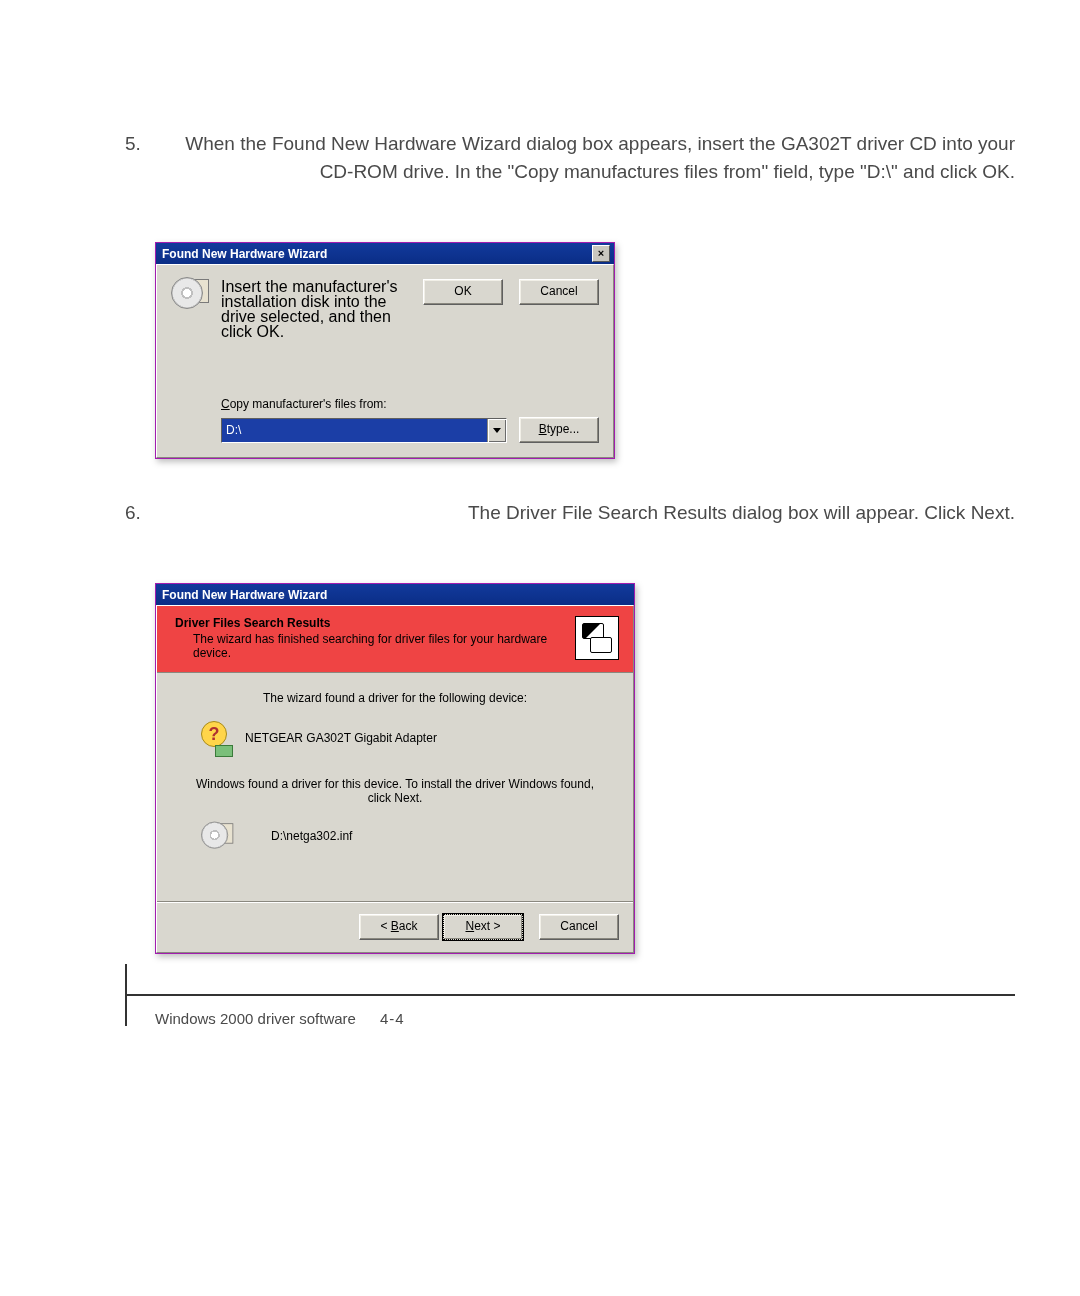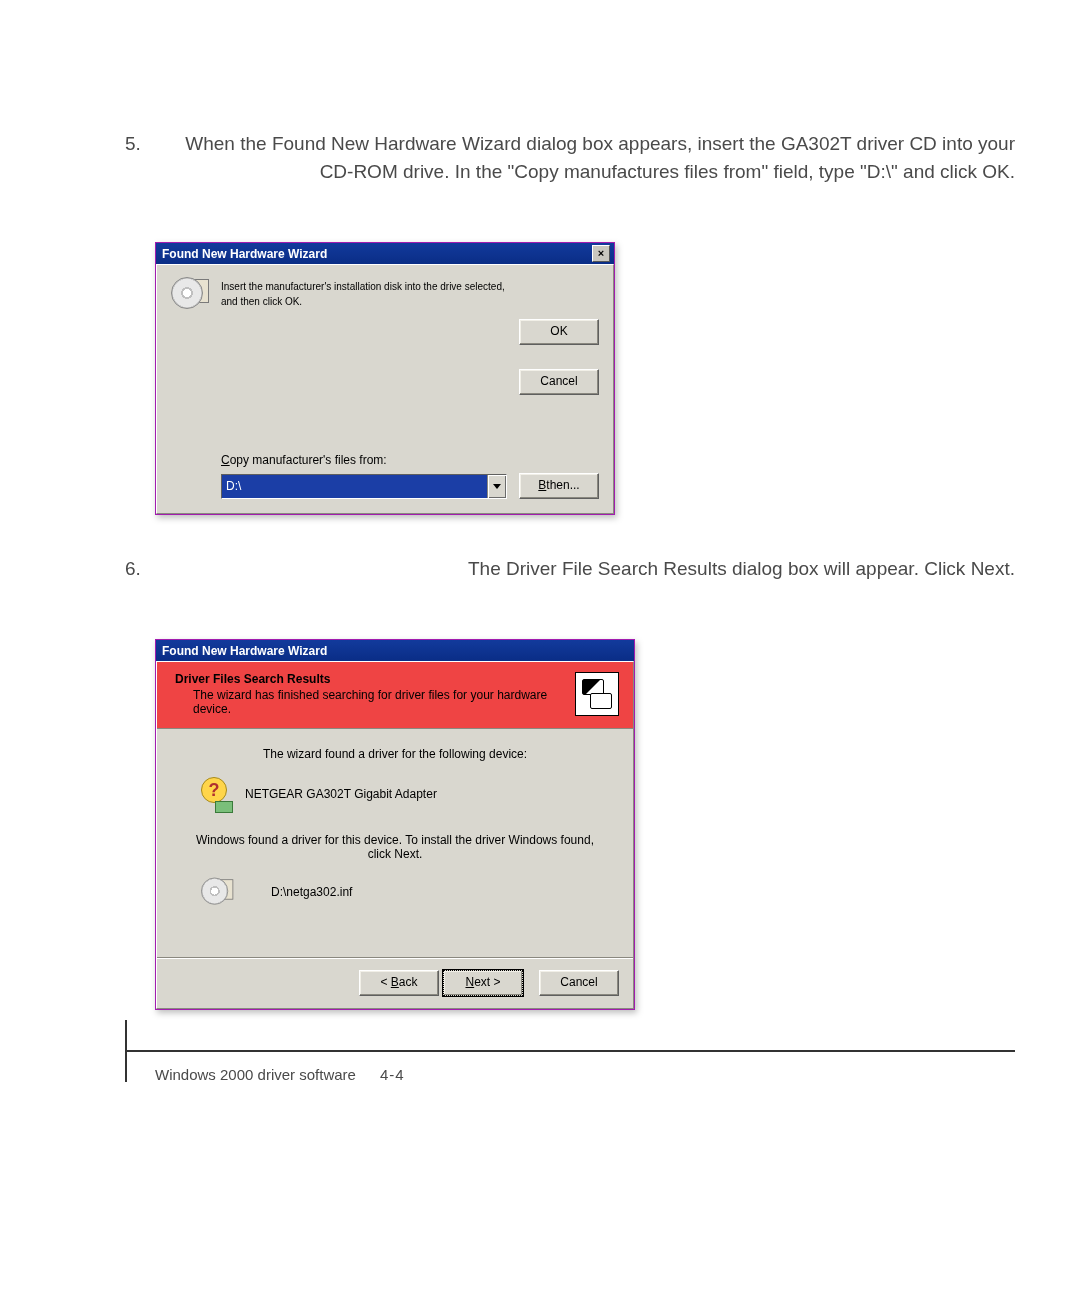--- a/index.html
+++ b/index.html
@@ -95,26 +95,26 @@
   .cd-icon .box {
     position: absolute; right: 0; top: 0; width: 22px; height: 22px;
     background: #e8e2d0; border: 1px solid #7a7a7a;
   }
   .cd-icon .box::after {
     content: ""; position: absolute; left: 3px; top: 3px; width: 10px; height: 3px; background: #5a5a5a;
   }
   .d1-msg {
     flex: 1;
     color: #000;
-    font-size: 10px;
+    font-size: 16px;
     line-height: 15px;
     padding-right: 8px;
   }
   .d1-btns {
-    display: flex; flex-direction: column; gap: 24px; margin-top: 40px;
+    display: flex; flex-direction: row; gap: 16px;
   }
   .win-btn {
     width: 78px; height: 24px;
     background: #d9d7cf;
     border: 1px solid #fff;
     border-right-color: #5f5f5f;
     border-bottom-color: #5f5f5f;
     box-shadow: inset -1px -1px 0 #8a887f, inset 1px 1px 0 #f1efe7;
     font-family: Tahoma, Arial, sans-serif;
     font-size: 12px;
@@ -256,21 +256,21 @@
             <span class="u">C</span><span>opy manufacturer's files from:</span>
           </div>
           <div class="d1-row2">
             <div class="combo">
               <input class="combo-input" value="D:\" style="">
               <div class="combo-btn">
                   <div class="caret-down"></div>
                 </div>
             </div>
             <div class="win-btn" style="width:78px">
-              <span class="u">B</span><span>then...</span>
+              <span class="u">B</span><span>type...</span>
             </div>
           </div>
         </div>
       </div>
     </div>
   </div>
 
   <div class="step" style="margin-top:40px">
     <div class="step-num">6.</div>
     <div class="step-body">

